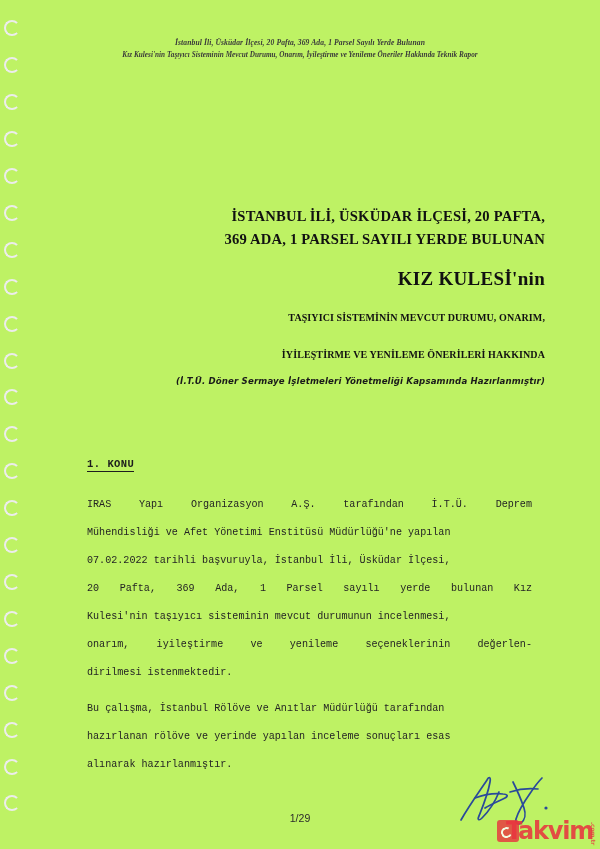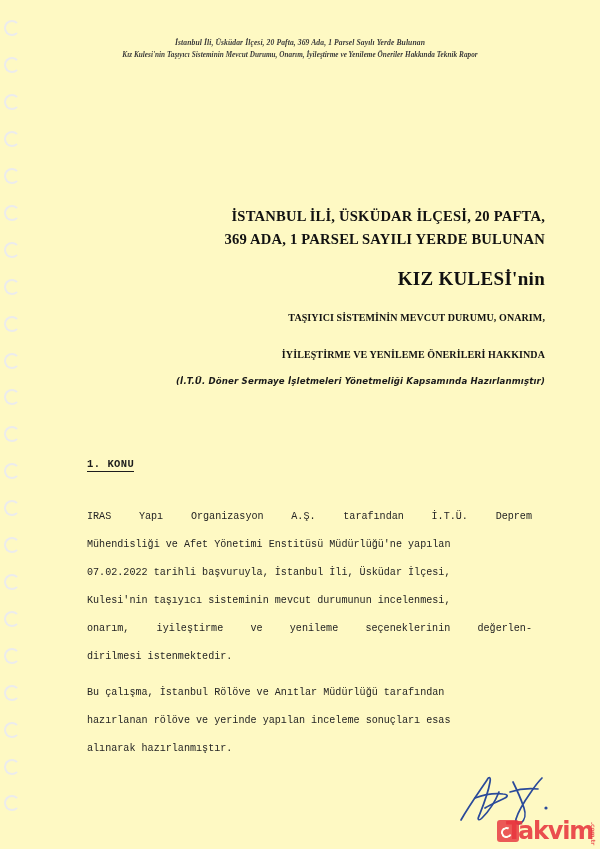--- a/index.html
+++ b/index.html
@@ -9,21 +9,21 @@
     background: #ffffff;
   }
   body {
     font-family: "Liberation Sans", sans-serif;
   }
 
   #page {
     position: relative;
     width: 600px;
     height: 849px;
-    background: #fef9c3;
+    background: #bef264;
     overflow: hidden;
   }
 
   
   #binding {
     position: absolute;
     left: 0;
     top: 0;
     width: 34px;
     height: 849px;
@@ -125,21 +125,21 @@
   
   #body {
     position: absolute;
     left: 87px;
     top: 487px;
     width: 445px;
     font-family: "Liberation Mono", monospace;
     font-size: 10.1px;
     color: #242424;
   }
-  .para { margin: 16px 0 8px 0; }
+  .para { margin: 4px 0 8px 0; }
   .bl {
     display: block;
     height: 28px;
     line-height: 28px;
     white-space: nowrap;
     letter-spacing: 0;
   }
   .bl.just {
     display: flex;
     justify-content: space-between;
@@ -270,38 +270,51 @@
           <span>IRAS</span>
           <span>Yapı</span>
           <span>Organizasyon</span>
           <span>A.Ş.</span>
           <span>tarafından</span>
           <span>İ.T.Ü.</span>
           <span>Deprem</span>
         </span>
         <span class="bl">Mühendisliği ve Afet Yönetimi Enstitüsü Müdürlüğü'ne yapılan</span>
         <span class="bl">07.02.2022 tarihli başvuruyla, İstanbul İli, Üsküdar İlçesi,</span>
+        <span class="bl just">
+          <span>20</span>
+          <span>Pafta,</span>
+          <span>369</span>
+          <span>Ada,</span>
+          <span>1</span>
+          <span>Parsel</span>
+          <span>sayılı</span>
+          <span>yerde</span>
+          <span>bulunan</span>
+          <span>Kız</span>
+        </span>
         <span class="bl">Kulesi'nin taşıyıcı sisteminin mevcut durumunun incelenmesi,</span>
         <span class="bl just">
           <span>onarım,</span>
           <span>iyileştirme</span>
           <span>ve</span>
           <span>yenileme</span>
           <span>seçeneklerinin</span>
           <span>değerlen-</span>
         </span>
         <span class="bl">dirilmesi istenmektedir.</span>
       </div>
     <div class="para p2">
         <span class="bl">Bu çalışma, İstanbul Rölöve ve Anıtlar Müdürlüğü tarafından</span>
         <span class="bl">hazırlanan rölöve ve yerinde yapılan inceleme sonuçları esas</span>
         <span class="bl">alınarak hazırlanmıştır.</span>
       </div>
   </div>
 
+  <div id="pagenum">1/29</div>
 
   <div id="signature">
     <svg viewBox="0 0 110 60" width="110" height="60" aria-hidden="true">
       <g fill="none" stroke="#2a4a9a" stroke-width="1.7" stroke-linecap="round">
         <path d="M6 52 C14 38 24 24 32 12 C34 8 36 9 35 14 C33 26 28 38 24 48 C22 52 24 53 27 50 C33 44 40 34 44 24"></path>
         <path d="M20 30 C28 27 38 25 48 26 C52 26 54 28 50 30 C44 33 36 36 30 40"></path>
         <path d="M58 14 C62 22 66 31 69 40 C71 46 70 52 66 55 C63 57 60 55 61 51 C63 44 69 34 76 24 C80 18 84 13 87 10"></path>
         <path d="M55 24 C64 21 74 20 83 21"></path>
       </g>
       <circle cx="91" cy="40" r="1.6" fill="#2a4a9a"></circle>

